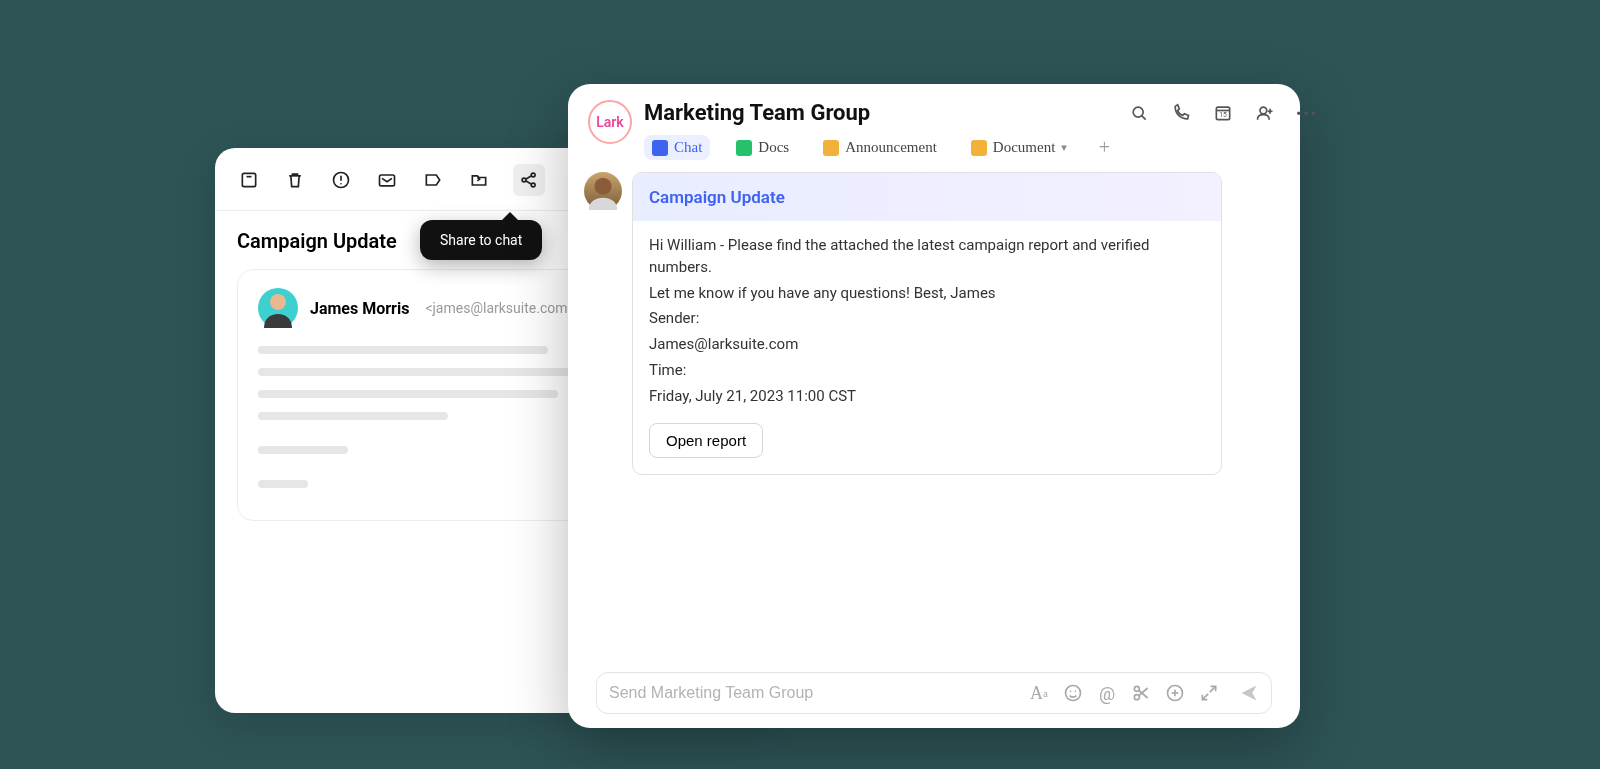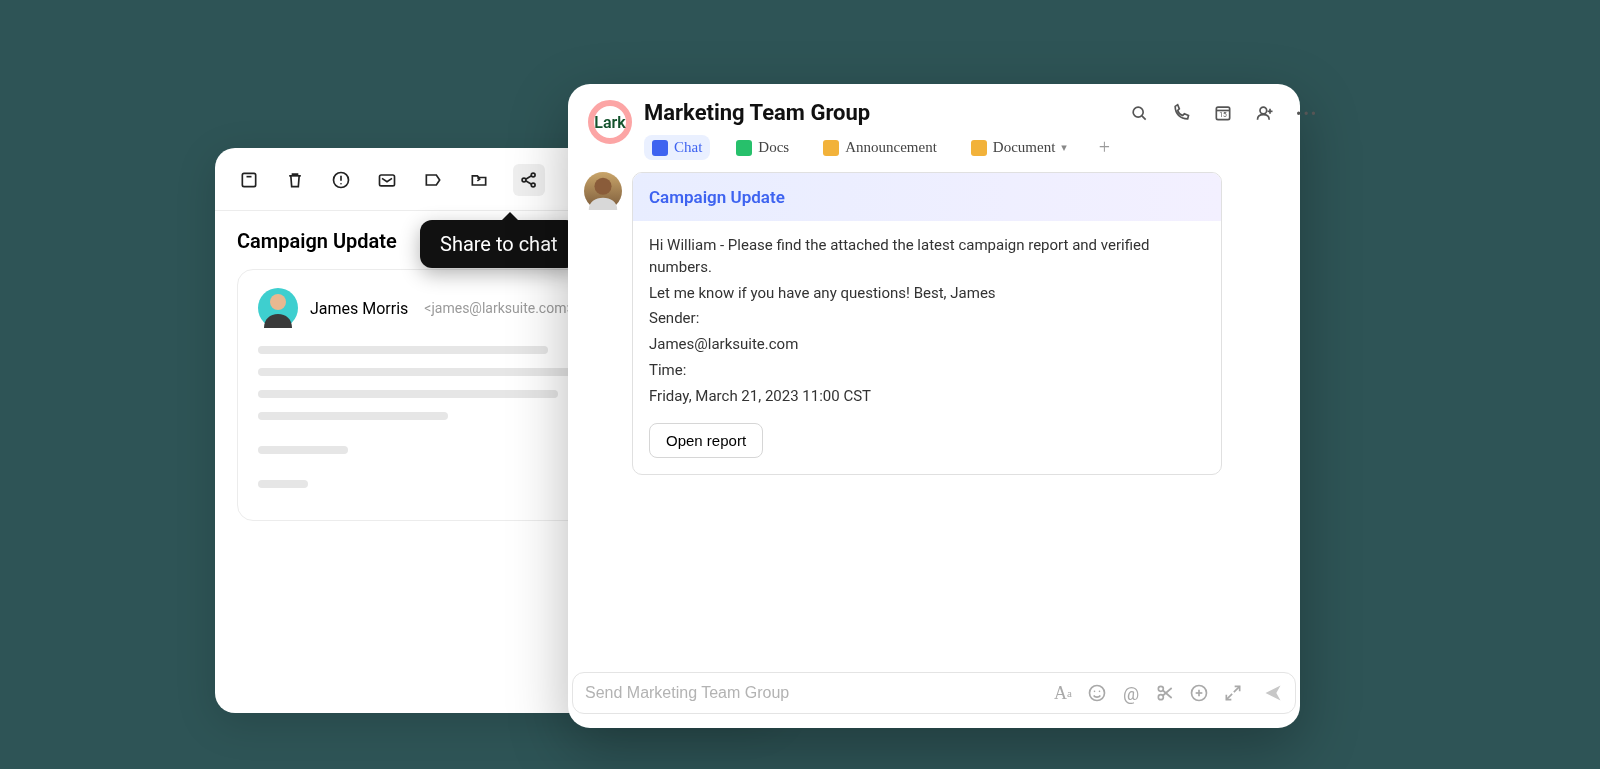--- a/index.html
+++ b/index.html
@@ -33,52 +33,52 @@
   .email-subject {
     font-size: 20px; font-weight: 600; padding: 18px 22px 10px;
   }
   .email-card {
     margin: 6px 22px; padding: 18px 20px;
     border: 1px solid #ececec; border-radius: 16px;
   }
   .sender-row { display:flex; align-items:center; gap:12px; margin-bottom:18px;}
   .avatar { width:40px;height:40px;border-radius:50%; display:flex;align-items:center;justify-content:center;}
   .avatar.teal { background:#3ecfcf;}
-  .sender-name { font-size:16px; font-weight:400;}
+  .sender-name { font-size:16px; font-weight:700;}
   .sender-addr { font-size:14px; color:#9a9a9a; margin-left:4px;}
   .skeleton { height:8px; background:#e6e6e6; border-radius:4px; margin:14px 0;}
   .skel-a{width:290px;} .skel-b{width:320px;} .skel-c{width:300px;}
   .skel-d{width:190px;} .skel-e{width:90px; margin-top:26px;} .skel-f{width:50px; margin-top:26px;}
 
   .tooltip {
     position:absolute; left:420px; top:220px;
-    background:#111; color:#fff; font-size:20px;
+    background:#111; color:#fff; font-size:14px;
     padding:12px 20px; border-radius:12px;
     box-shadow:0 6px 20px rgba(0,0,0,.3);
   }
   .tooltip::before{
     content:""; position:absolute; top:-8px; left:82px;
     border-left:8px solid transparent; border-right:8px solid transparent;
     border-bottom:8px solid #111;
   }
 
   
   .chat-window {
     position:absolute; left:568px; top:84px;
     width:732px; height:644px;
     background:#fff; border-radius:22px;
     box-shadow: 0 20px 60px rgba(0,0,0,.28);
     display:flex; flex-direction:column;
   }
   .chat-header { padding: 16px 20px 2px; }
   .chat-title-row { display:flex; align-items:flex-start; gap:12px;}
   .lark-badge {
-    width:44px;height:44px; border:6px solid #fca5a5; border-radius:50%;
+    width:44px;height:44px; border:2px solid #fca5a5; border-radius:50%;
     display:flex;align-items:center;justify-content:center;
-    color:#14532d; font-size:16px; font-weight:600; flex-shrink: 0;
+    color:#ec4899; font-size:14px; font-weight:600; flex-shrink: 0;
   }
   .chat-title-col { flex:1; }
   .chat-title { font-size:22px; font-weight:700; color:#111;}
   .chat-actions { display:flex; gap:20px; align-items:center; color:#555; margin-top:2px;}
   .chat-actions .ico { width:22px;height:22px; display:flex;align-items:center;justify-content:center; cursor:pointer;}
   .tabs { display:flex; gap:18px; align-items:center; margin-top:10px;}
   .tab { display:flex; align-items:center; gap:6px; font-size:15px; color:#444; cursor:pointer; padding:4px 8px; border-radius:8px;font-family:Liberation Serif, serif;}
   .tab.active { background:#eaf0ff; color:#3e63f0;}
   .tabicon { width:16px;height:16px; border-radius:3px; display:inline-block;}
   .tabicon.chat{background:#3e63f0;}
@@ -111,21 +111,21 @@
   }
   .email-share-body{ padding:10px 16px 16px; font-size:15px; color:#333;}
   .email-share-body p{margin:4px 0; line-height:1.45;}
   .meta-label{color:#333; margin-top:12px;}
   .open-btn{
     margin-top:12px; display:inline-block; border:1px solid #d6d6d6;
     border-radius:8px; padding:8px 16px; font-size:15px; background:#fff; cursor:pointer;
   }
 
   .composer {
-    margin: 0 4px 14px; border:1px solid #e4e4e4; border-radius:12px;
+    margin: 0 28px 14px; border:1px solid #e4e4e4; border-radius:12px;
     display:flex; align-items:center; padding:10px 12px;
   }
   .composer input{
     flex:1; border:none; outline:none; font-size:16px; color:#555; background:transparent;
   }
   .composer input::placeholder{color:#b3b3b3;}
   .comp-icons{display:flex; gap:14px; align-items:center; color:#a9a9a9;}
   .comp-icons .ci{width:20px;height:20px;display:flex;align-items:center;justify-content:center;cursor:pointer; font-size:18px;}
   .send.ci { color:#c7c7c7;}
   
@@ -281,21 +281,21 @@
       </div>
       <div class="msg-col">
         <div class="email-share">
           <div class="email-share-head">Campaign Update</div>
           <div class="email-share-body">
             <p>Hi William - Please find the attached the latest campaign report and verified numbers.</p>
             <p>Let me know if you have any questions! Best, James</p>
             <p class="meta-label">Sender:</p>
             <p>James@larksuite.com</p>
             <p class="meta-label">Time:</p>
-            <p>Friday, March 21, 2023 11:00 CST</p>
+            <p>Friday, July 21, 2023 11:00 CST</p>
             <button class="open-btn">Open report</button>
           </div>
         </div>
       </div>
     </div>
   </div>
 
   <div class="composer">
     <input type="text" placeholder="Send Marketing Team Group" style="">
     <div class="comp-icons">

